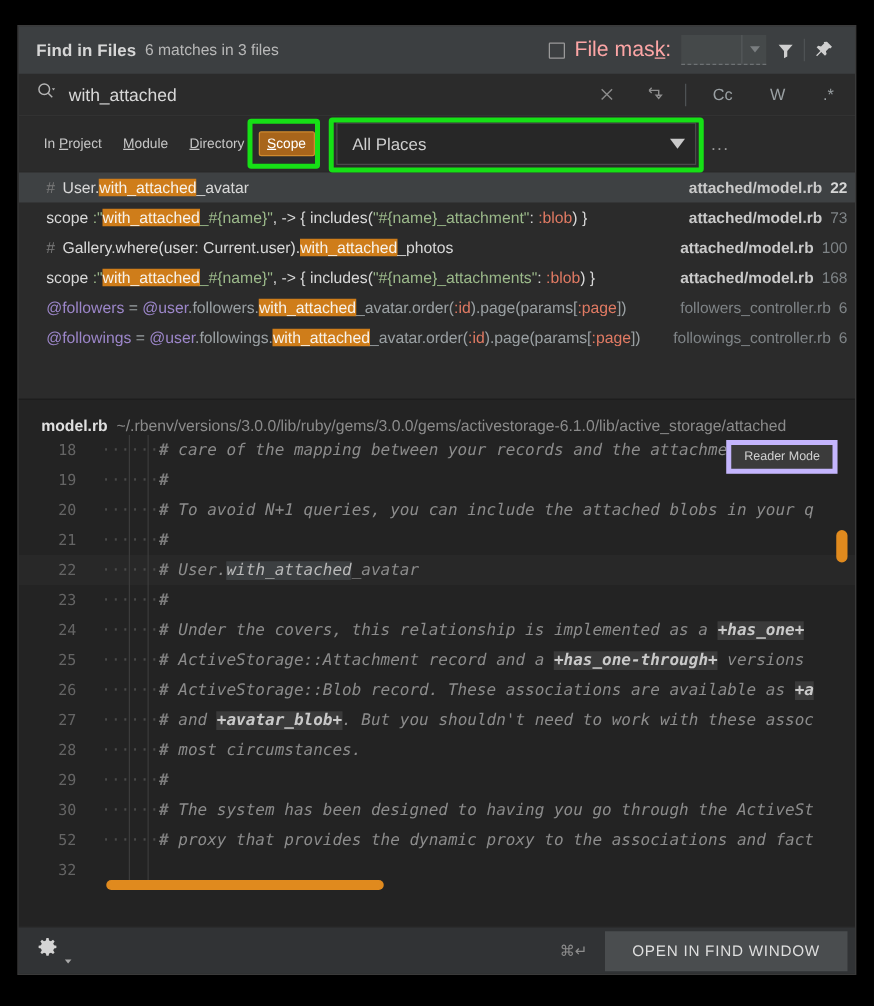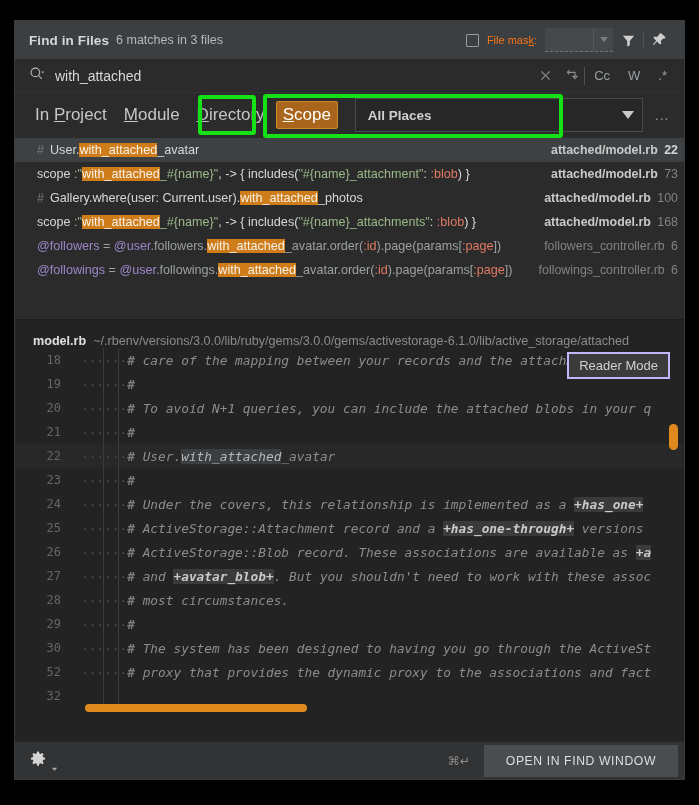--- a/index.html
+++ b/index.html
@@ -27,21 +27,21 @@
     padding: 0 10px 0 14px;
     position: relative;
   }
   .hdr-title { font-size: 13.5px; font-weight: bold; color: #d6d6d6; letter-spacing: .1px; }
   .hdr-sub { font-size: 12.5px; color: #b8b8b8; margin-left: 7px; }
   .hdr-right { margin-left: auto; display: flex; align-items: center; gap: 0; }
   .cb {
     width: 13px; height: 13px; border: 1px solid #9a9a9a;
     background: #3c3f41; border-radius: 1px; display: inline-block;
   }
-  .mask-label { font-size: 11px; color: #f97316; margin-left: 8px; }
+  .mask-label { font-size: 17px; color: #fca5a5; margin-left: 8px; }
   .mask-label u { text-decoration: underline; }
   .mask-combo {
     width: 68px; height: 24px; margin-left: 8px;
     background: #45494a; border: none;
     border-bottom: 1px dashed #6e7274;
     display: flex; align-items: stretch;
   }
   .mask-combo .fld { flex: 1; }
   .mask-combo .arrow {
     width: 20px; border-left: 1px solid #55595b;
@@ -55,49 +55,49 @@
 
   
   .searchrow {
     height: 34px; flex: 0 0 34px;
     background: #2b2b2b;
     display: flex; align-items: center;
     padding: 0 8px 0 14px;
     border-bottom: 1px solid #323232;
   }
   .search-text { font-size: 14px; color: #d8d8d8; margin-left: 10px; }
-  .search-right { margin-left: auto; display: flex; align-items: center; gap: 0; justify-content: flex-end; }
+  .search-right { margin-left: auto; display: flex; align-items: center; gap: 12px; justify-content: flex-end; }
   .tgl {
     font-size: 13px; color: #9aa0a3; padding: 0 9px; height: 26px;
     display: flex; align-items: center; justify-content: center;
   }
   .mini-btn { width: 26px; height: 26px; display: flex; align-items: center; justify-content: center; }
 
   
   .scoperow {
     height: 44px; flex: 0 0 44px;
     background: #2b2b2b;
     display: flex; align-items: center;
     padding: 0 8px 0 14px; position: relative;
   }
   .stab {
-    font-size: 17px; color: #c6c6c6; padding: 3px 6px; margin-right: 5px; white-space: nowrap;
+    font-size: 11px; color: #c6c6c6; padding: 3px 6px; margin-right: 5px; white-space: nowrap;
   }
   .stab u { text-decoration: underline; }
   .stab.active {
     background: #a8651b; color: #ffffff; border: 1px solid #d08a2e; border-radius: 2px;
   }
   .greenbox { position: absolute; border: 4px solid #16e016; border-radius: 3px; pointer-events: none; }
   .places {
     position: relative; margin-left: 12px;
     width: 288px; height: 34px; background: #272727;
     border: 1px solid #4a4a4a;
     display: flex; align-items: center;
   }
-  .places .pv { font-size: 13.5px; color: #cfcfcf; padding-left: 12px; font-weight: bold; }
+  .places .pv { font-size: 13.5px; color: #cfcfcf; padding-left: 12px; }
   .places .parrow { margin-left: auto; width: 28px; display: flex; align-items: center; justify-content: center; }
   .tri-big { width: 0; height: 0; border-left: 6px solid transparent; border-right: 6px solid transparent; border-top: 8px solid #c9c9c9; }
   .ellips { font-size: 14px; color: #9a9a9a; margin-left: 12px; letter-spacing: 1px; }
 
   
   .results { flex: 0 0 182px; background: #2b2b2b; overflow: hidden; padding-top: 1px; }
   .row {
     height: 24px; display: flex; align-items: center;
     padding: 0 6px 0 22px; font-family: "Liberation Sans", sans-serif;
     font-size: 12.6px; white-space: nowrap;
@@ -120,22 +120,22 @@
   
   .preview { flex: 1 1 auto; background: #232323; position: relative; overflow: hidden; border-top: 1px solid #1d1d1d; }
   .pvpath {
     height: 28px; display: flex; align-items: flex-end; padding: 6px 0 0 18px;
     font-size: 12.6px; white-space: nowrap; overflow: hidden;
   }
   .pvpath .pf { color: #e0e0e0; font-weight: bold; }
   .pvpath .pp { color: #8b8b8b; margin-left: 7px; }
   .readermode {
     position: absolute; right: 14px; top: 32px;
-    background: #3b3b3b; border: 2px solid #c4b5fd;
-    color: #d0d0d0; font-size: 13px; padding: 4px 10px;
+    background: #3b3b3b; border: 4px solid #c4b5fd;
+    color: #d0d0d0; font-size: 10px; padding: 4px 10px;
     z-index: 5;
   }
   .code-area { position: relative; }
   .cline { height: 24px; display: flex; align-items: center; font-size: 12.8px; white-space: nowrap; }
   .gut {
     width: 56px; flex: 0 0 56px; text-align: right; padding-right: 10px;
     color: #656565; font-family: "DejaVu Sans Mono", monospace; font-size: 12px;
   }
   .ctxt {
     font-family: "DejaVu Sans Mono", monospace; font-style: italic;

